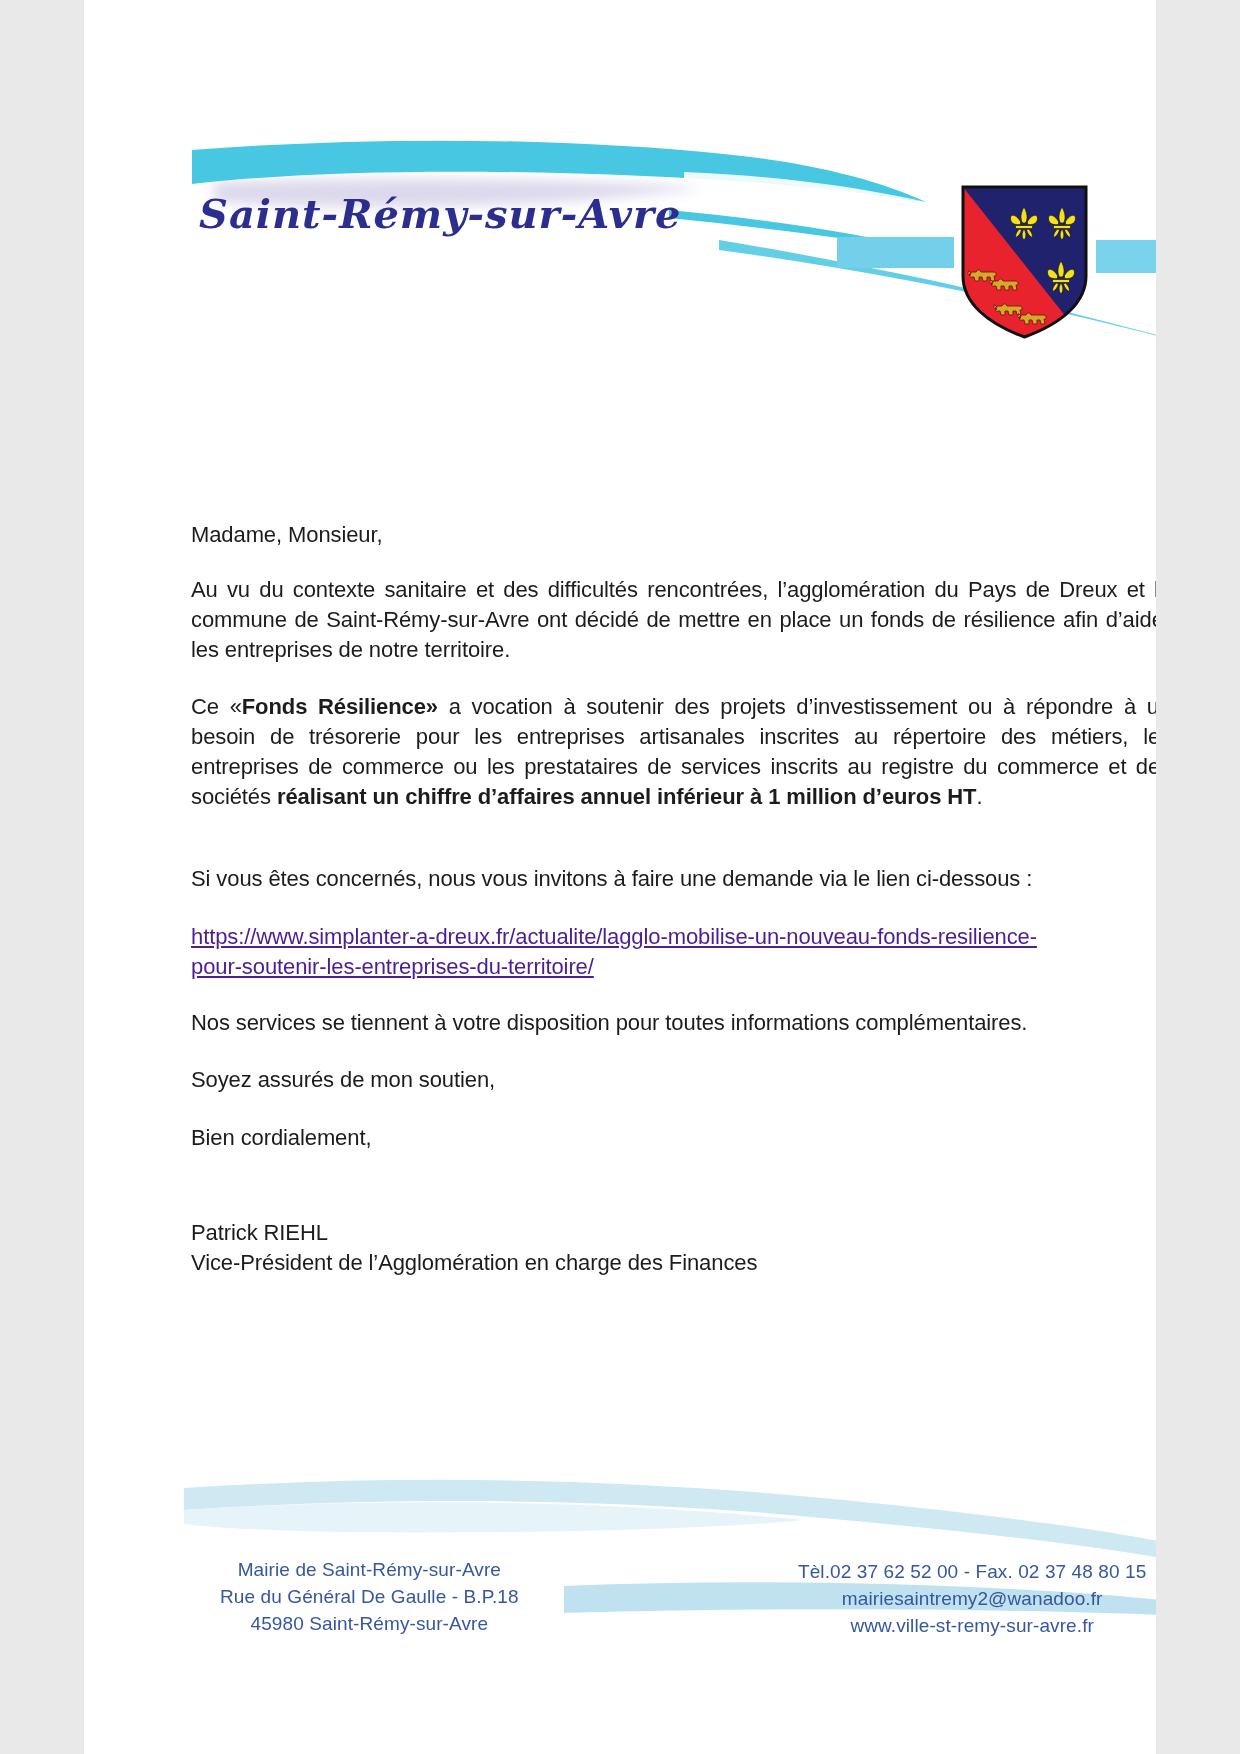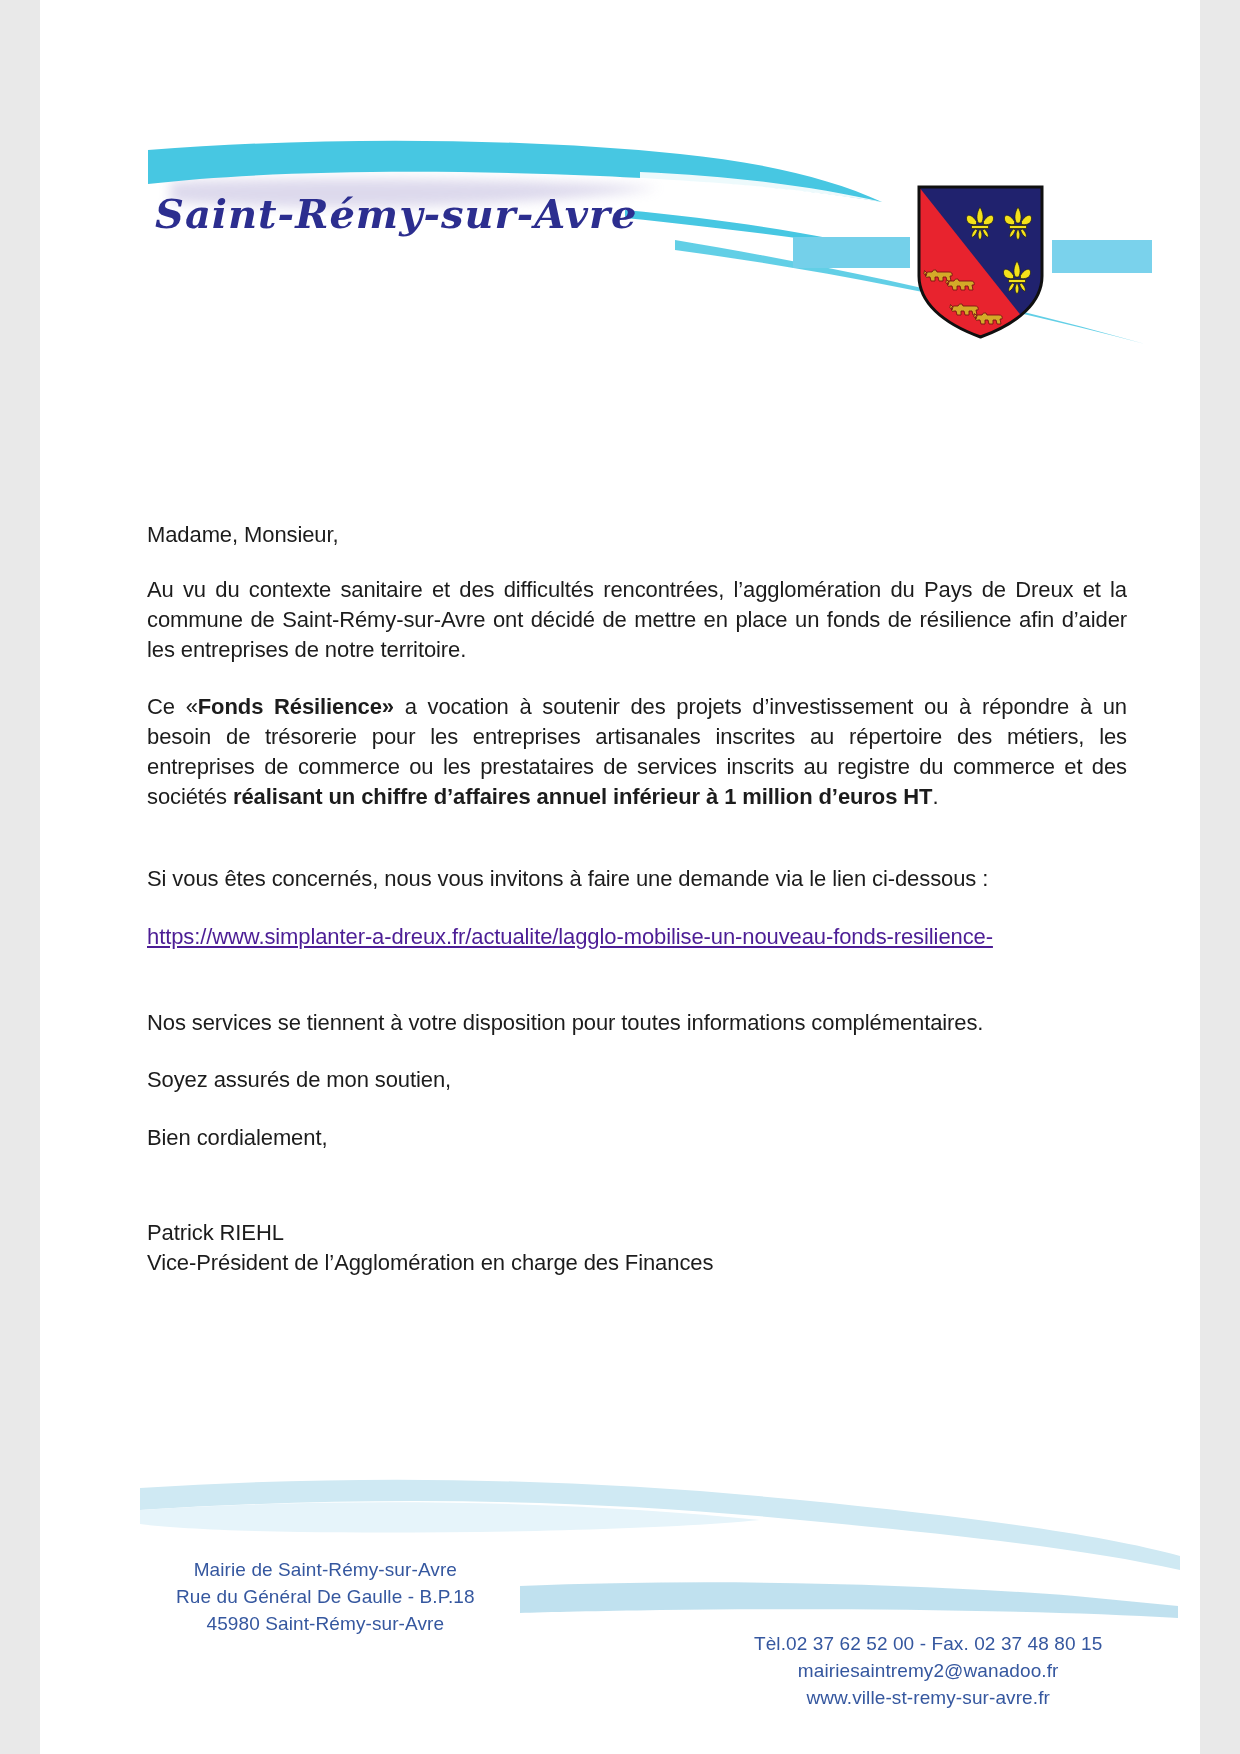--- a/index.html
+++ b/index.html
@@ -1,18 +1,18 @@
 <!DOCTYPE html>
 <html><head>
 <meta charset="utf-8">
 <style>
   html,body{margin:0;padding:0;background:#e9e9e9;}
   .page{
     position:relative;
-    width:1160px;height:1754px;
+    width:1072px;height:1754px;
     margin:0 auto;
     background:#ffffff;
     overflow:hidden;
     font-family:"Liberation Sans", sans-serif;
     color:#1c1c1c;
   }
   .header-art, .footer-art{position:absolute;left:0;display:block;}
   .header-art{top:0;}
   .footer-art{top:1420px;}
   .commune-title{
@@ -36,21 +36,21 @@
   }
   .sigline{line-height:30px;}
   .f-addr,.f-contact{
     position:absolute;
     font-size:19px;line-height:27px;
     color:#35579f;
     letter-spacing:0.1px;
     text-align:center;
   }
   .f-addr{left:136px;top:1556px;}
-  .f-contact{left:714px;top:1630px;}
+  .f-contact{left:714px;top:1558px;}
 </style>
 </head>
 <body>
 
 <div class="page">
 
   <svg class="header-art" width="1240" height="380" viewBox="0 0 1240 380">
     <defs>
       <filter id="soft" x="-30%" y="-30%" width="160%" height="160%">
         <feGaussianBlur stdDeviation="6"></feGaussianBlur>
@@ -113,21 +113,21 @@
   <div class="commune-title">Saint-Rémy-sur-Avre</div>
 
   <p class="tblock just" style="top:553px;">Au vu du contexte sanitaire et des difficultés rencontrées, l’agglomération du Pays de Dreux et la commune de Saint-Rémy-sur-Avre ont décidé de mettre en place un fonds de résilience afin d’aider les entreprises de notre territoire.</p>
 
   <p class="tblock" style="top:498px;">Madame, Monsieur,</p>
 
   <p class="tblock just" style="top:670px;"><span>Ce «</span><span class="b">Fonds Résilience»</span><span> a vocation à soutenir des projets d’investissement ou à répondre à un besoin de trésorerie pour les entreprises artisanales inscrites au répertoire des métiers, les entreprises de commerce ou les prestataires de services inscrits au registre du commerce et des sociétés </span><span class="b">réalisant un chiffre d’affaires annuel inférieur à 1 million d’euros HT</span><span>.</span></p>
 
   <p class="tblock" style="top:842px;">Si vous êtes concernés, nous vous invitons à faire une demande via le lien ci-dessous :</p>
 
-  <p class="tblock linkblock" style="top:900px;"><a href="#"><span>https://www.simplanter-a-dreux.fr/actualite/lagglo-mobilise-un-nouveau-fonds-resilience-</span><br></a></p>
+  <p class="tblock linkblock" style="top:900px;"><a href="#"><span>https://www.simplanter-a-dreux.fr/actualite/lagglo-mobilise-un-nouveau-fonds-resilience-</span><br><span>pour-soutenir-les-entreprises-du-territoire/</span></a></p>
 
   <p class="tblock" style="top:986px;">Nos services se tiennent à votre disposition pour toutes informations complémentaires.</p>
 
   <p class="tblock" style="top:1043px;">Soyez assurés de mon soutien,</p>
 
   <p class="tblock" style="top:1101px;">Bien cordialement,</p>
 
   <div class="tblock" style="top:1218px;">
     <div class="sigline">Patrick RIEHL</div>
     <div class="sigline">Vice-Président de l’Agglomération en charge des Finances</div>

